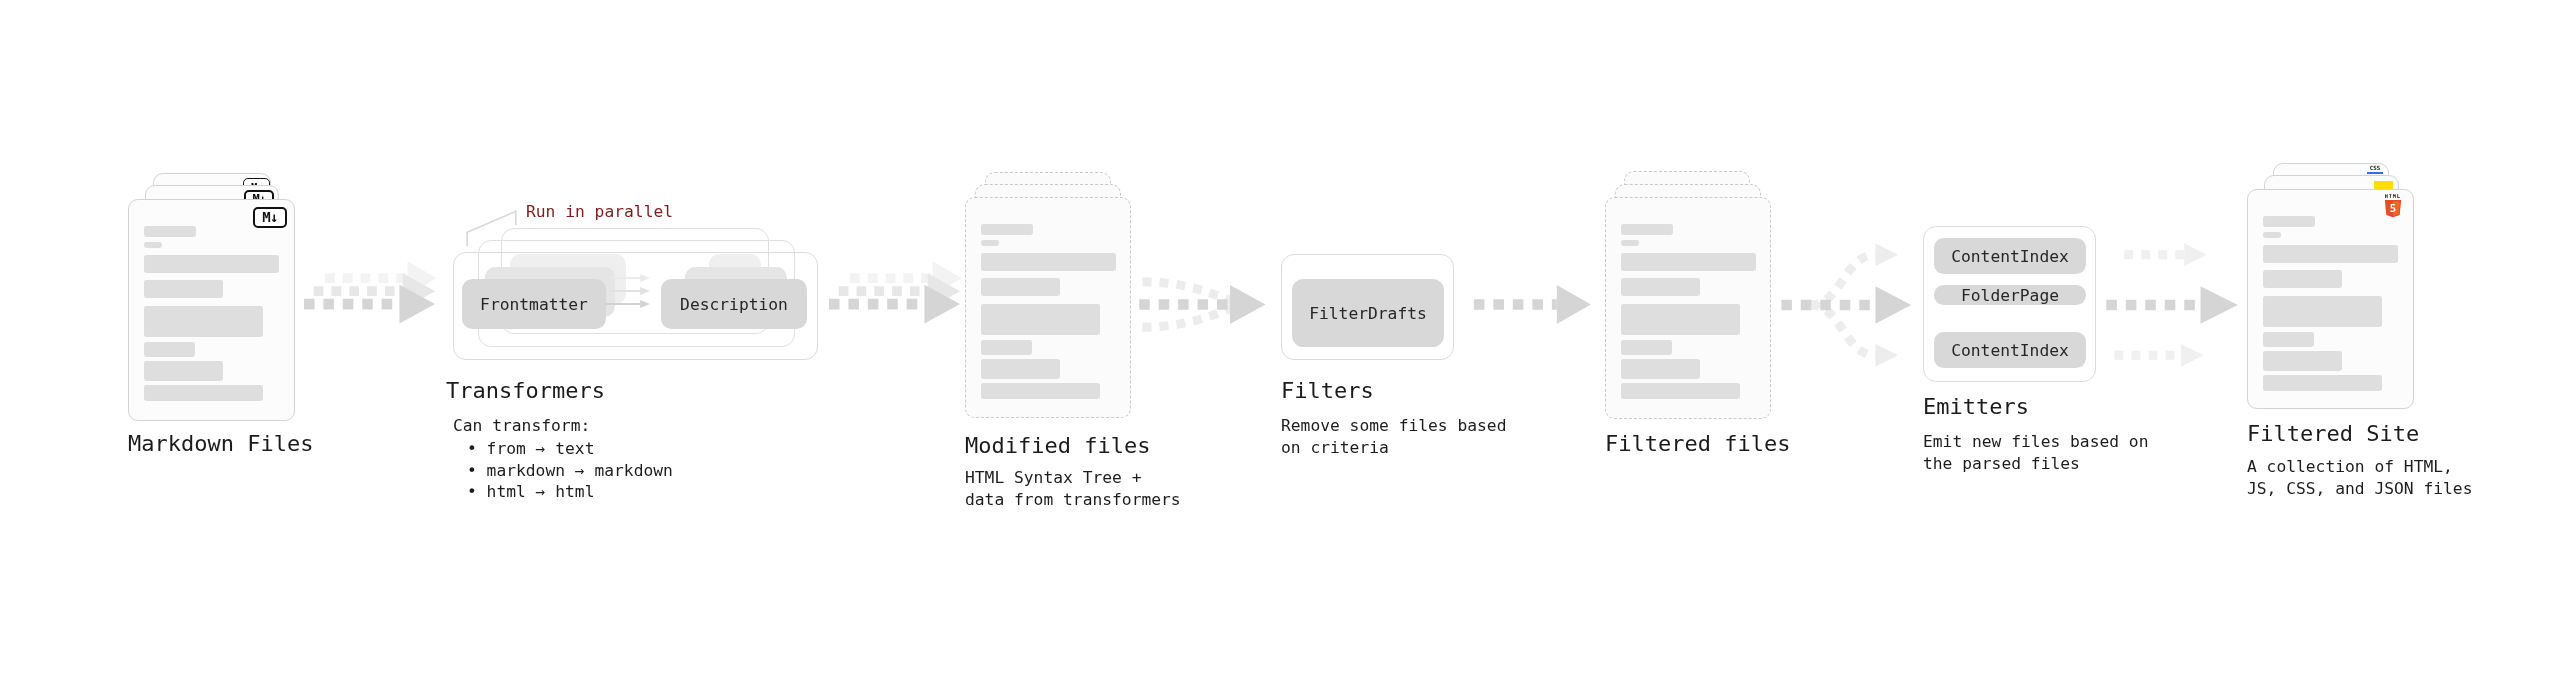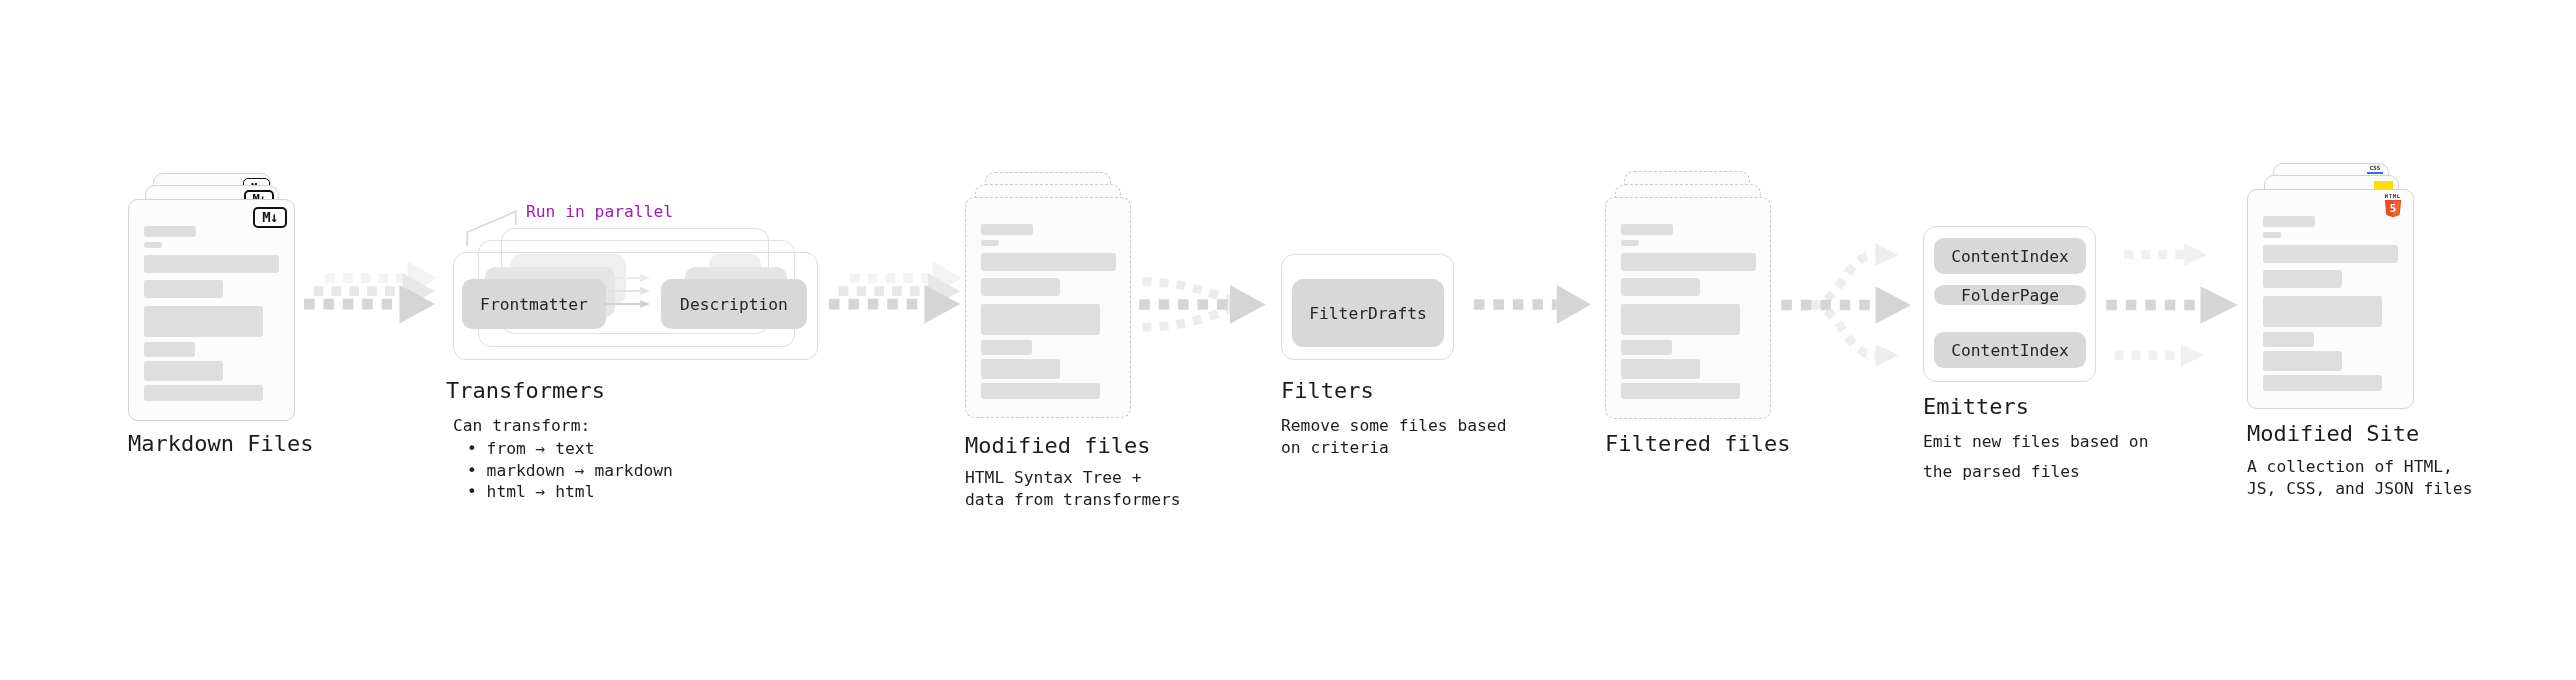--- a/index.html
+++ b/index.html
@@ -11,21 +11,21 @@
   .frame{position:absolute;border:1.6px solid #e0e0e0;border-radius:13px;background:transparent;box-sizing:border-box;}
   .frame.front{border-color:#dcdcdc;}
   .panel{position:absolute;background:#ffffff;border:1.6px solid #dcdcdc;border-radius:13px;box-sizing:border-box;}
   .pill{position:absolute;background:#d8d8d8;border-radius:10.6px;display:flex;align-items:center;justify-content:center;
         font-size:16.3px;color:#262626;white-space:nowrap;}
   .pill.l2{background:#e5e5e5;}
   .pill.l3{background:#efefef;}
   .stage-title{position:absolute;font-size:22px;color:#1b1b1b;white-space:nowrap;}
   .stage-sub{position:absolute;font-size:16.3px;color:#1d1d1d;white-space:nowrap;line-height:22px;}
   .bullet{position:absolute;font-size:16.3px;color:#1d1d1d;white-space:nowrap;}
-  .callout-label{position:absolute;font-size:16.3px;color:#a21caf;white-space:nowrap;}
+  .callout-label{position:absolute;font-size:16.3px;color:#7f1d1d;white-space:nowrap;}
   .arrow{position:absolute;}
   .mdbadge{position:absolute;background:#fff;border:2.4px solid #111;border-radius:4.9px;color:#111;
            font-weight:bold;display:flex;align-items:center;justify-content:center;box-sizing:border-box;letter-spacing:-0.8px;}
   .mdbadge.front{width:34px;height:21px;font-size:14px;}
   .mdbadge.mid{width:30px;height:18.7px;font-size:12.2px;border-width:2px;}
   .mdbadge.back{width:27px;height:17px;font-size:10.6px;border-width:1.6px;}
   .css-badge{position:absolute;width:18px;display:flex;flex-direction:column;align-items:center;}
   .css-badge span{font-size:5.7px;font-weight:bold;color:#222;line-height:5.7px;}
   .css-bar{width:16.3px;height:2.4px;background:#2f6df6;margin-top:0.8px;display:block;}
   .js-badge{position:absolute;width:18.7px;height:9px;background:#ffdd00;display:block;}
@@ -173,21 +173,21 @@
     <polygon points="120,62 120,108 164,85" fill="#d5d5d5"></polygon>
   </svg>
 
   <div>
     <div class="panel" style="left:1923px;top:226px;width:173px;height:156px;"></div>
     <div class="pill" style="left:1934px;top:238px;width:152px;height:36px;border-radius:9.8px;">ContentIndex</div>
     <div class="pill" style="left:1934px;top:285px;width:152px;height:20px;border-radius:9.8px;">FolderPage</div>
     <div class="pill" style="left:1934px;top:332px;width:152px;height:36px;border-radius:9.8px;">ContentIndex</div>
     <div class="stage-title" style="left:1923px;top:394px;">Emitters</div>
     <div class="stage-sub" style="left:1923px;top:431px;">Emit new files based on</div>
-    <div class="stage-sub" style="left:1923px;top:453px;margin-top:8px;">the parsed files</div>
+    <div class="stage-sub" style="left:1923px;top:453px;">the parsed files</div>
   </div>
 
   <svg class="arrow" style="left:2103px;top:236px;" width="143" height="138" viewBox="0 0 176 170">
     <path d="M26 23 H100" stroke="#f0f0f0" stroke-width="11" stroke-dasharray="11 10" fill="none"></path>
     <polygon points="100,9 100,37 128,23" fill="#f0f0f0"></polygon>
     <path d="M4 85 H120" stroke="#d5d5d5" stroke-width="13" stroke-dasharray="13 11" fill="none"></path>
     <polygon points="120,62 120,108 166,85" fill="#d5d5d5"></polygon>
     <path d="M14 147 H96" stroke="#f0f0f0" stroke-width="11" stroke-dasharray="11 10" fill="none"></path>
     <polygon points="96,133 96,161 124,147" fill="#f0f0f0"></polygon>
   </svg>
@@ -213,19 +213,19 @@
       </div>
       <i class="bar" style="top:26px;width:52px;height:11.4px"></i>
       <i class="bar" style="top:42px;width:18px;height:5.7px"></i>
       <i class="bar" style="top:55px;width:135px;height:18px"></i>
       <i class="bar" style="top:80px;width:79px;height:18px"></i>
       <i class="bar" style="top:106px;width:119px;height:31px"></i>
       <i class="bar" style="top:142px;width:51px;height:14.6px"></i>
       <i class="bar" style="top:161px;width:79px;height:19.5px"></i>
       <i class="bar" style="top:185px;width:119px;height:16.3px"></i>
     </div>
-    <div class="stage-title" style="left:2247px;top:421px;">Modified Site</div>
+    <div class="stage-title" style="left:2247px;top:421px;">Filtered Site</div>
     <div class="stage-sub" style="left:2247px;top:456px;">A collection of HTML,</div>
     <div class="stage-sub" style="left:2247px;top:478px;">JS, CSS, and JSON files</div>
   </div>
 
 </div>
 
 
 </body></html>

